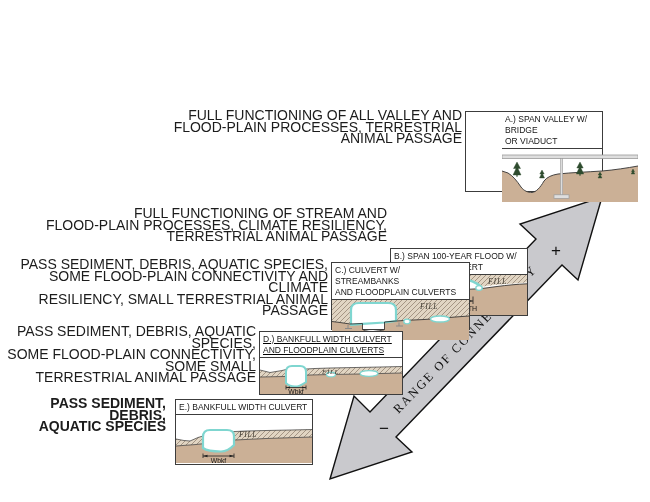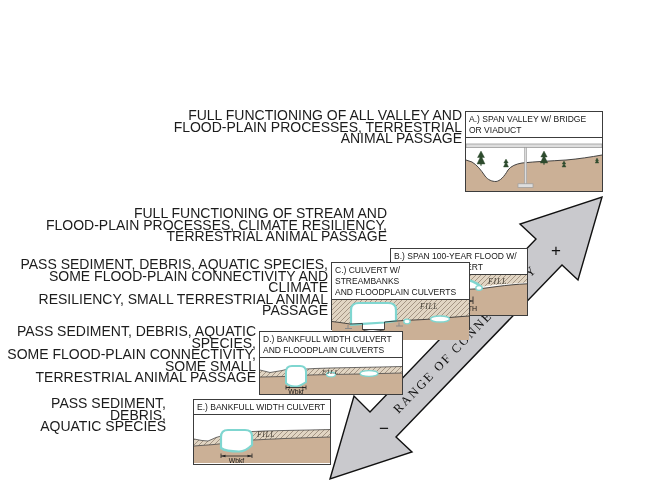--- a/index.html
+++ b/index.html
@@ -42,24 +42,24 @@
   <div class="desc" style="top:208px;right:263px;">FULL FUNCTIONING OF STREAM AND
 FLOOD-PLAIN PROCESSES, CLIMATE RESILIENCY,
 TERRESTRIAL ANIMAL PASSAGE</div>
   <div class="desc" style="top:259px;right:322px;">PASS SEDIMENT, DEBRIS, AQUATIC SPECIES,
 SOME FLOOD-PLAIN CONNECTIVITY AND CLIMATE
 RESILIENCY, SMALL TERRESTRIAL ANIMAL
 PASSAGE</div>
   <div class="desc" style="top:326px;right:394px;">PASS SEDIMENT, DEBRIS, AQUATIC SPECIES,
 SOME FLOOD-PLAIN CONNECTIVITY, SOME SMALL
 TERRESTRIAL ANIMAL PASSAGE</div>
-  <div class="desc" style="top:398px;right:484px;">PASS SEDIMENT, DEBRIS,
+  <div class="desc" style="top:398px;right:484px;font-weight:bold;">PASS SEDIMENT, DEBRIS,
 AQUATIC SPECIES</div>
 
-  <div class="stepbox" style="left:465px;top:111px;width:138px;height:81px;">
+  <div class="stepbox" style="left:465px;top:111px;width:138px;height:81px;padding-left:36px;">
     <div class="title">A.) SPAN VALLEY W/ BRIDGE
 OR VIADUCT</div>
     <svg width="136" height="53" viewBox="0 0 136 53" preserveAspectRatio="none">
       <path d="M0,22 L6,24 C11,27 15,32 19,38 C22,42 26,43.5 30,43.5 C34,43 38,39 42,32 C45,28 50,26 56,25 C70,23.5 85,23 100,22 C112,21 125,19 136,17 L136,53 L0,53 Z" fill="#cbb096"></path>
       <path d="M0,22 L6,24 C11,27 15,32 19,38 C22,42 26,43.5 30,43.5 C34,43 38,39 42,32 C45,28 50,26 56,25 C70,23.5 85,23 100,22 C112,21 125,19 136,17" fill="none" stroke="#333" stroke-width="0.9"></path>
       <rect x="0" y="6" width="136" height="3.6" fill="#dedede" stroke="#9b9b9b" stroke-width="0.8"></rect>
       <rect x="58.5" y="9.6" width="2.2" height="36.5" fill="#dcdcdc" stroke="#9b9b9b" stroke-width="0.6"></rect>
       <rect x="52" y="45.8" width="15" height="3.6" fill="#dedede" stroke="#9b9b9b" stroke-width="0.7"></rect>
       <g fill="#2e4b2e" stroke="#2e4b2e" stroke-width="0.4">
         <path d="M15,13 L11.5,19.5 L18.5,19.5 Z M15,17.5 L11,26 L19,26 Z M14.7,26 h0.6 v1.6 h-0.6 Z"></path>
@@ -105,41 +105,41 @@
       <ellipse cx="108" cy="19" rx="9.5" ry="3" fill="#fff" stroke="#7fd6d0" stroke-width="1.3"></ellipse>
       <g stroke="#222" stroke-width="0.8">
         <path d="M30.5,31 v4 M52.5,31 v4 M30.5,33 H52.5"></path>
         <path d="M30.5,33 L35,31.8 L35,34.2 Z M52.5,33 L48,31.8 L48,34.2 Z" fill="#222" stroke="none"></path>
       </g>
       <text x="41.5" y="39.5" text-anchor="middle" font-size="6.8" fill="#161616">Wbkf</text>
       <text class="fill-lbl" x="88" y="9" font-size="7.5">FILL</text>
     </svg>
   </div>
 
-  <div class="stepbox" style="left:259px;top:331px;width:144px;height:64px;">
+  <div class="stepbox" style="left:259px;top:331px;width:144px;height:64px;text-decoration:underline;">
     <div class="title">D.) BANKFULL WIDTH CULVERT
 AND FLOODPLAIN CULVERTS</div>
     <svg width="142" height="36" viewBox="0 0 142 36" preserveAspectRatio="none">
       <path d="M0,12 L10,14.5 L22,12.5 L26,11.5 L46,11 L55,10.5 L70,10 L95,9.5 L120,9 L142,8.5 L142,15 L100,16 L70,16.5 L50,17 L24,18.5 L0,19 Z" fill="url(#hatch)"></path>
       <path d="M0,19 L24,18.5 L50,17 L70,16.5 L100,16 L142,15 V36 H0 Z" fill="#cbb096"></path>
       <path d="M0,12 L10,14.5 L22,12.5 L26,11.5 L46,11 L55,10.5 L70,10 L95,9.5 L120,9 L142,8.5" fill="none" stroke="#333" stroke-width="0.7"></path>
       <path d="M0,19 L24,18.5 L50,17 L70,16.5 L100,16 L142,15" fill="none" stroke="#333" stroke-width="0.7"></path>
       <path d="M26,25 V14 Q26,8 32,8 H40 Q46,8 46,14 V24 C43,26 40,28.5 35,28.5 C31,28.5 28,27 26,25 Z" fill="#fff" stroke="#7fd6d0" stroke-width="2"></path>
       <ellipse cx="71" cy="16.5" rx="4.5" ry="2.4" fill="#fff" stroke="#7fd6d0" stroke-width="1.2"></ellipse>
       <ellipse cx="109" cy="15.5" rx="9" ry="2.8" fill="#fff" stroke="#7fd6d0" stroke-width="1.2"></ellipse>
       <g stroke="#222" stroke-width="0.8">
         <path d="M26,27.5 v4 M46,27.5 v4 M26,29.5 H46"></path>
         <path d="M26,29.5 L30,28.4 L30,30.6 Z M46,29.5 L42,28.4 L42,30.6 Z" fill="#222" stroke="none"></path>
       </g>
       <text x="36" y="35.5" text-anchor="middle" font-size="6.8" fill="#161616">Wbkf</text>
       <text class="fill-lbl" x="62" y="15.5" font-size="7">FILL</text>
     </svg>
   </div>
 
-  <div class="stepbox" style="left:193px;top:399px;width:138px;height:66px;">
+  <div class="stepbox" style="left:175px;top:399px;width:138px;height:66px;">
     <div class="title">E.) BANKFULL WIDTH CULVERT</div>
     <svg width="136" height="48" viewBox="0 0 136 48" preserveAspectRatio="none">
       <path d="M0,24 L8,25.5 L14,26 L22,22.5 L27,21 L59,16.5 L70,16 L90,15.5 L115,15 L136,14.5 L136,22 L90,23.5 L59,25 L20,29.5 L0,31 Z" fill="url(#hatch)"></path>
       <path d="M0,31 L20,29.5 L59,25 L90,23.5 L136,22 V48 H0 Z" fill="#cbb096"></path>
       <path d="M0,24 L8,25.5 L14,26 L22,22.5 L27,21 L59,16.5 L70,16 L90,15.5 L115,15 L136,14.5" fill="none" stroke="#333" stroke-width="0.7"></path>
       <path d="M0,31 L20,29.5 L59,25 L90,23.5 L136,22" fill="none" stroke="#333" stroke-width="0.7"></path>
       <path d="M27,33 V22 Q27,15 34,15 H51 Q58,15 58,21 V30 C55,33 51,36.5 45,36.5 C39,36.5 31,36 27,33 Z" fill="#fff" stroke="#7fd6d0" stroke-width="2.2"></path>
       <g stroke="#222" stroke-width="0.8">
         <path d="M27,38.5 v4.5 M58,38.5 v4.5 M27,41 H58"></path>
         <path d="M27,41 L31.5,39.8 L31.5,42.2 Z M58,41 L53.5,39.8 L53.5,42.2 Z" fill="#222" stroke="none"></path>

